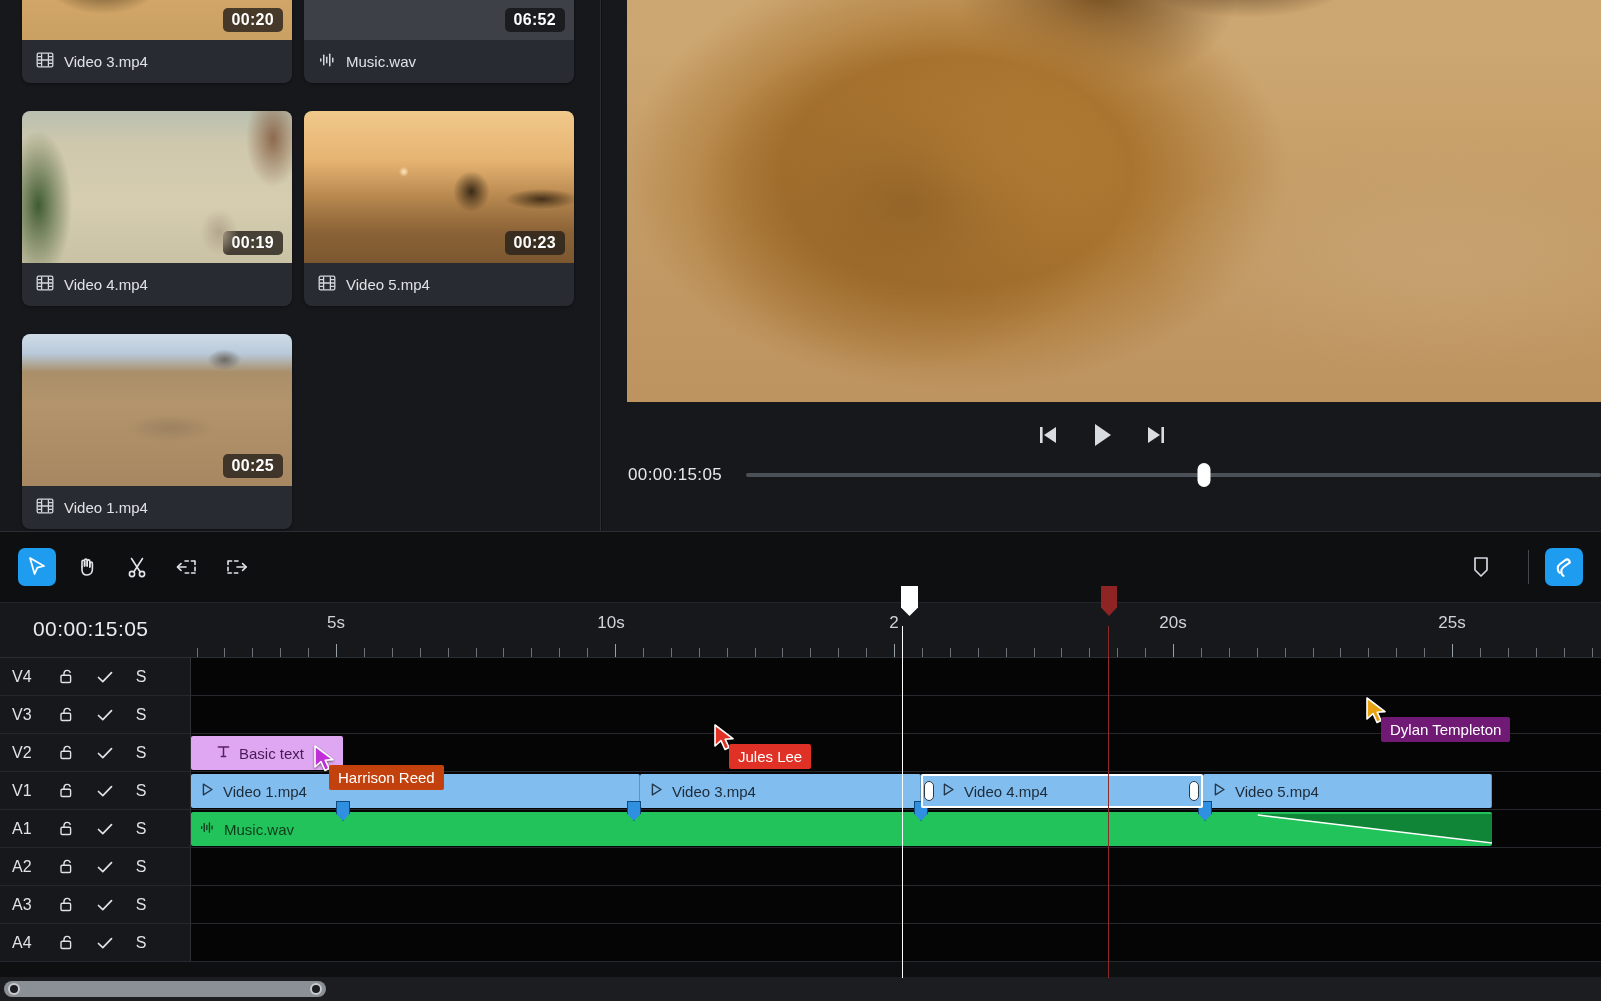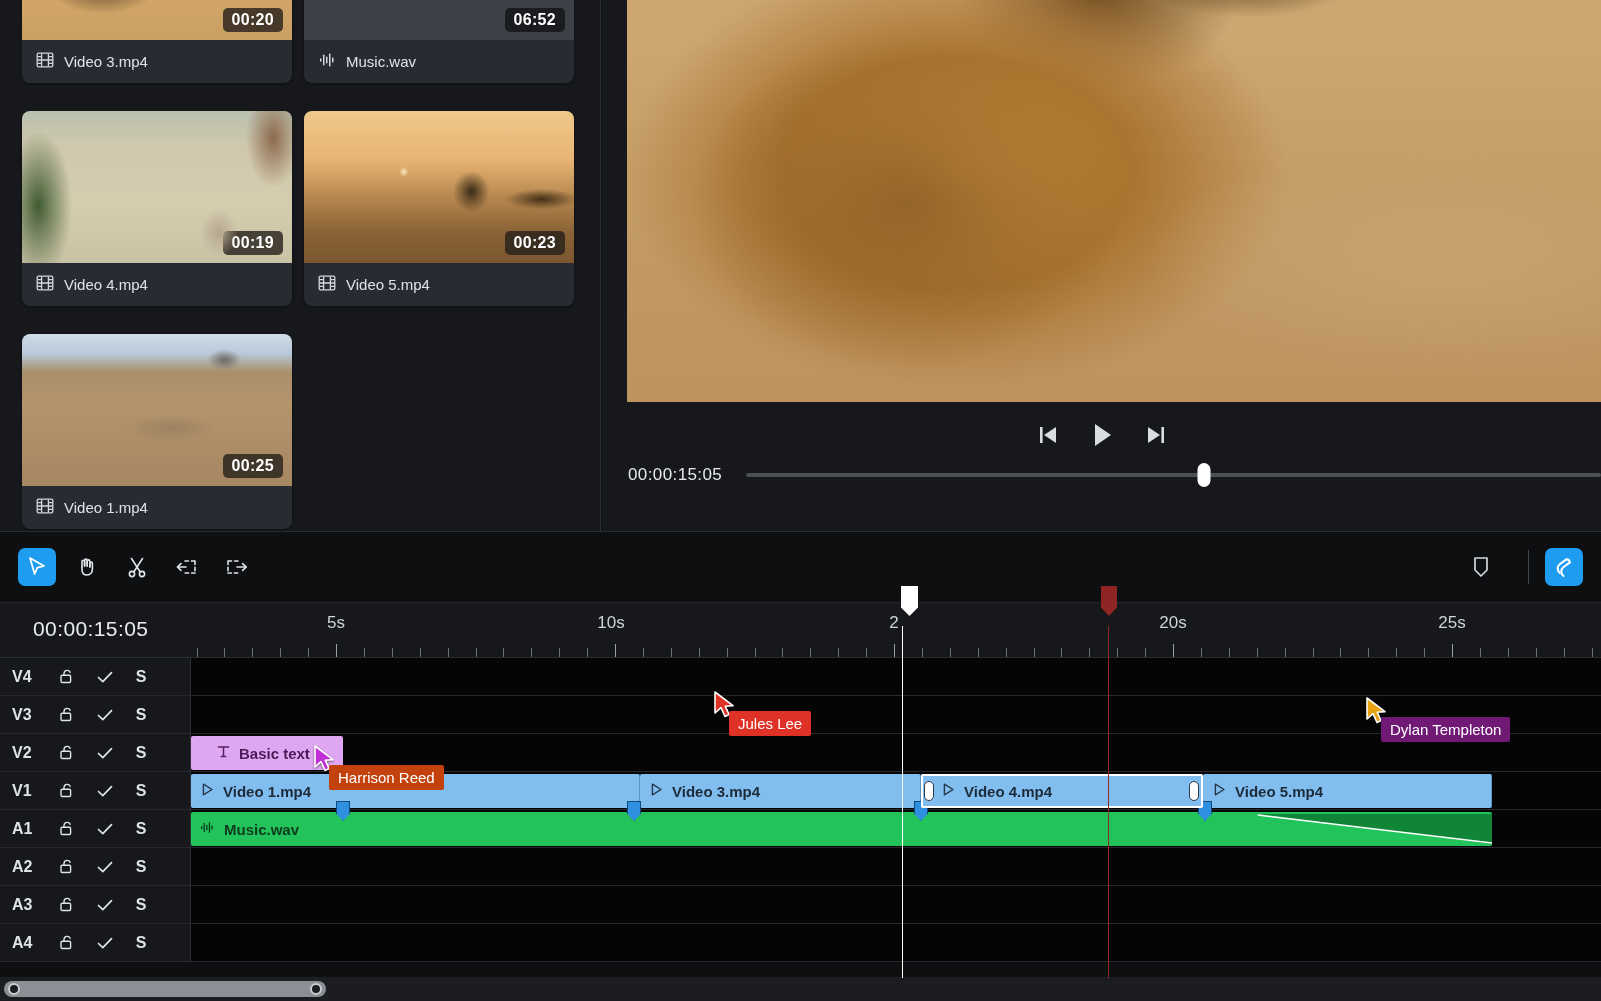--- a/index.html
+++ b/index.html
@@ -128,21 +128,21 @@
     border-bottom: 1px solid #2a2d33;
   }
   .ruler-time {
     position: absolute; left: 33px; top: 14px; font-size: 21px; color: #e9ebef; letter-spacing: .4px;
   }
   .ruler-canvas { position: absolute; left: 191px; right: 0; top: 0; bottom: 0; overflow: hidden; }
   .tick { position: absolute; bottom: 0; width: 1px; background: #6b7079; height: 9px; }
   .tick.major { height: 13px; background: #9aa0a8; }
   .tick-label { position: absolute; top: 10px; font-size: 17px; color: #cfd3d9; transform: translateX(-50%); }
 
-  .tracks { position: relative; height: 324px; font-weight: bold; }
+  .tracks { position: relative; height: 324px; }
   .track-row { position: relative; height: 38px; border-bottom: 1px solid #26282d; }
   .track-head {
     position: absolute; left: 0; top: 0; width: 191px; height: 100%;
     display: flex; align-items: center; gap: 0; border-right: 1px solid #2f3238;
     background: #16181c;
   }
   .th-name { width: 48px; text-align: left; padding-left: 12px; font-size: 16px; color: #dfe2e6; }
   .th-ico { width: 38px; display: flex; align-items: center; justify-content: center; cursor: pointer; }
   .th-s { width: 34px; text-align: center; font-size: 16px; color: #dfe2e6; cursor: pointer; }
   .track-lane { position: absolute; left: 191px; right: 0; top: 0; height: 100%; background: #050506; }
@@ -636,21 +636,21 @@
     </div>
   <div class="playhead" style="left: 902px; top: 94px; height: 352px;">
         <div class="playhead-flag"></div>
       </div>
       <div class="marker-line" style="left: 1108px; top: 94px; height: 352px;">
         <div class="marker-flag"></div>
       </div>
     </div>
 
   <div id="collab-layer">
-      <div class="collab" style="left: 713px; top: 691px;">
+      <div class="collab" style="left: 713px; top: 724px;">
         <svg width="26" height="30" viewBox="0 0 26 30">
           <path d="M2 1 L2 22 L8 16.6 L12 25.5 L16 23.5 L12.2 15.2 L20 14.6 Z" fill="#e03127" stroke="#ffffff" stroke-width="1.6" stroke-linejoin="round"></path>
         </svg>
         <span class="tag" style="background:#e03127">Jules Lee</span>
       </div>
       <div class="collab" style="left: 1365px; top: 697px;">
         <svg width="26" height="30" viewBox="0 0 26 30">
           <path d="M2 1 L2 22 L8 16.6 L12 25.5 L16 23.5 L12.2 15.2 L20 14.6 Z" fill="#e8a211" stroke="#ffffff" stroke-width="1.6" stroke-linejoin="round"></path>
         </svg>
         <span class="tag" style="background:#701a75">Dylan Templeton</span>

